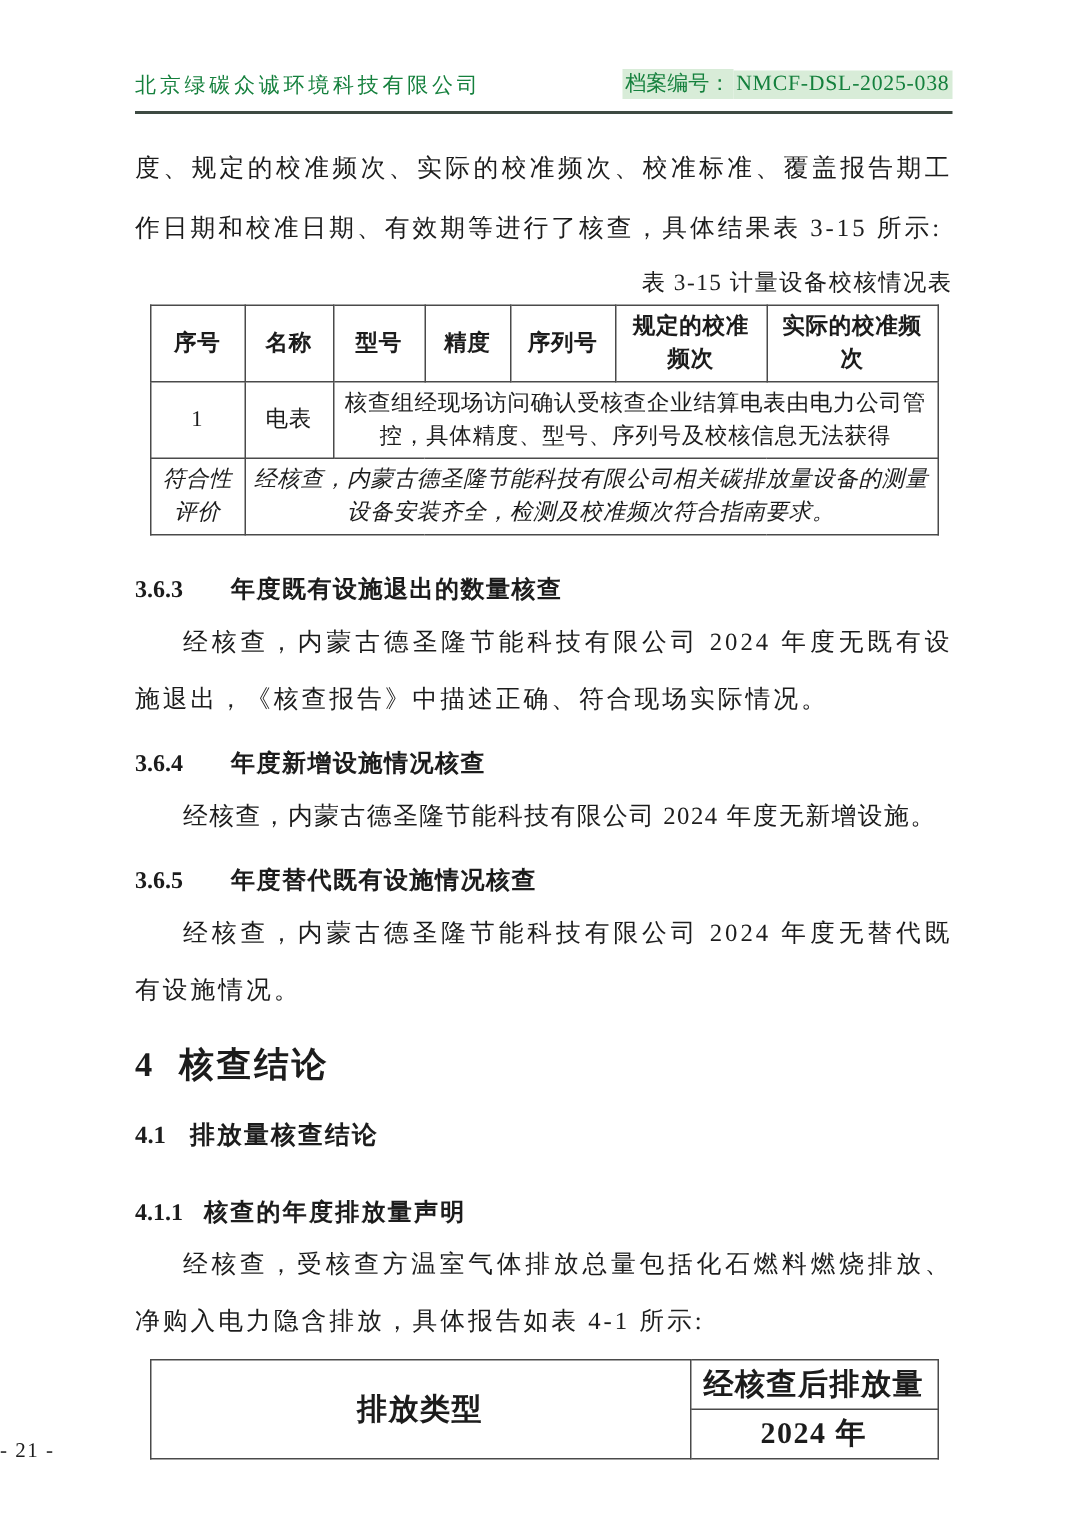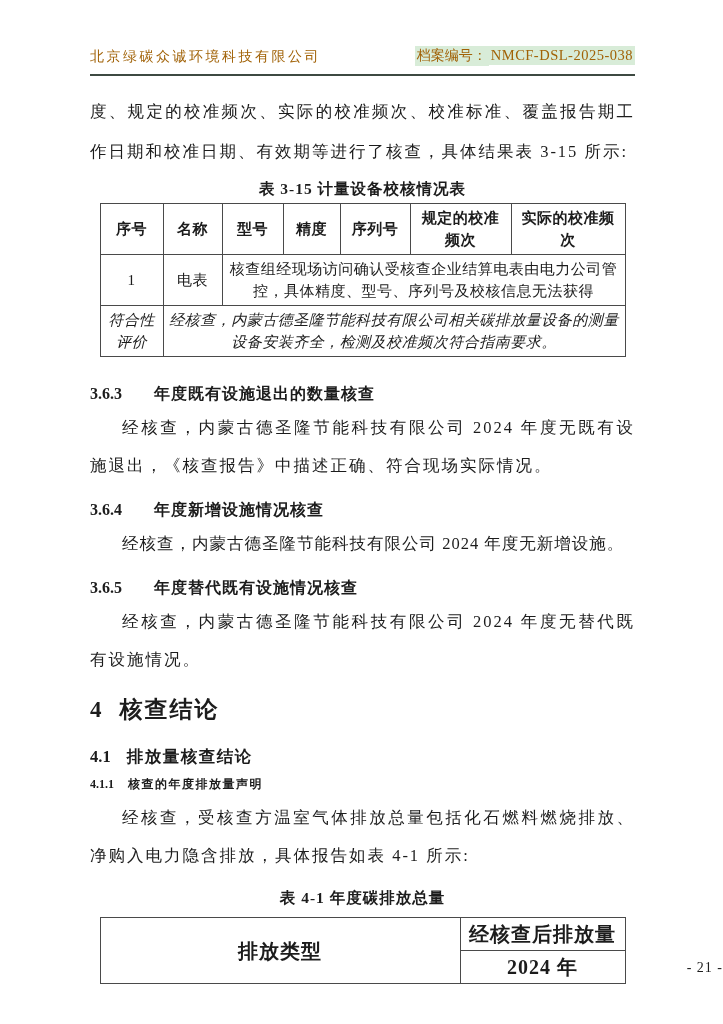--- a/index.html
+++ b/index.html
@@ -14,21 +14,21 @@
     box-sizing:border-box;
   }
   .content{padding:0 88px 15px 90px;}
   
   .doc-header{
     display:flex;justify-content:space-between;align-items:flex-end;
     margin:0 88px 0 90px;
     padding:46px 0 8px 0;
     border-bottom:2px solid #3e4a42;
     font-size:14px;
-    color:#a16207;
+    color:#15803d;
   }
   .doc-header .company{letter-spacing:2.5px;}
   .doc-header .archive{display:flex;align-items:baseline;}
   .doc-header .hl{background:#d8ecd8;padding:1px 2px;}
   .doc-header .archive-no{font-size:14.5px;letter-spacing:.5px;}
   
   .para{
     font-size:16.5px;line-height:38px;
     text-align:justify;letter-spacing:2px;
     margin:0;
@@ -39,26 +39,26 @@
   
   .h3{font-size:16px;font-weight:bold;letter-spacing:1px;margin:0;line-height:26px;}
   .h3 .num{margin-right:32px;letter-spacing:0;}
   .h363{margin-top:24px;}
   .h364{margin-top:12px;font-family:Liberation Serif, serif;}
   .h365{margin-top:12px;}
   .h-chapter{font-size:23px;font-weight:bold;letter-spacing:2px;margin:16px 0 0 0;line-height:30px;}
   .h-chapter .num{margin-right:18px;letter-spacing:0;}
   .h-sub{font-size:16.5px;font-weight:bold;letter-spacing:1.5px;margin:18px 0 0 0;line-height:28px;}
   .h-sub .num{margin-right:16px;letter-spacing:0;}
-  .h-sub3{font-size:12px;font-weight:bold;letter-spacing:1.5px;margin:0 0 0 0;line-height:26px;}
+  .h-sub3{font-size:16px;font-weight:bold;letter-spacing:1.5px;margin:25px 0 0 0;line-height:26px;}
   .h-sub3 .num{margin-right:14px;letter-spacing:0;}
   .sec-body{margin-top:2px;}
   
   .tbl-title{
-    text-align:center;font-size:15.5px;font-weight:bold;
+    text-align:right;font-size:15.5px;font-weight:normal;
     letter-spacing:1px;line-height:26px;margin-top:4px;
   }
   table.doc-table{
     border-collapse:collapse;
     margin:1px auto 0 auto;
     width:525px;
     table-layout:fixed;
     font-size:15px;
   }
   table.doc-table td,table.doc-table th{
@@ -71,21 +71,21 @@
     letter-spacing:.5px;
   }
   table.t315 th{font-weight:bold;height:48px;}
   table.t315 .r1{height:48px;}
   table.t315 .r2{height:44px;font-style:italic;}
   table.t41{margin-top:6px;}
   table.t41 td{font-weight:bold;height:33px;font-size:20px;letter-spacing:1px;font-family:Liberation Serif, serif;}
   
   .footer{
     position:absolute;left:0;right:0;bottom:48px;
-    text-align:right;font-size:14px;letter-spacing:1px;color:#1c1c1c;
+    text-align:left;font-size:14px;letter-spacing:1px;color:#1c1c1c;
   }
 </style>
 </head>
 <body>
 
 <div class="page">
 
   <div class="doc-header">
     <span class="company">北京绿碳众诚环境科技有限公司</span>
     <span class="archive">
@@ -152,21 +152,20 @@
 
     <h3 class="h-sub">
       <span class="num">4.1</span><span>排放量核查结论</span>
     </h3>
 
     <h3 class="h-sub3">
       <span class="num">4.1.1</span><span>核查的年度排放量声明</span>
     </h3>
     <p class="para indent sec-body">经核查，受核查方温室气体排放总量包括化石燃料燃烧排放、净购入电力隐含排放，具体报告如表 4-1 所示:</p>
 
-    <div class="tbl-title" style="margin-top:10px;">表 4-1 年度碳排放总量</div>
     <table class="doc-table t41">
       <colgroup>
         <col style="width:360px">
           <col style="width:165px">
       </colgroup>
       <tbody>
           <tr>
         <td rowspan="2">排放类型</td>
         <td>经核查后排放量</td>
       </tr>

